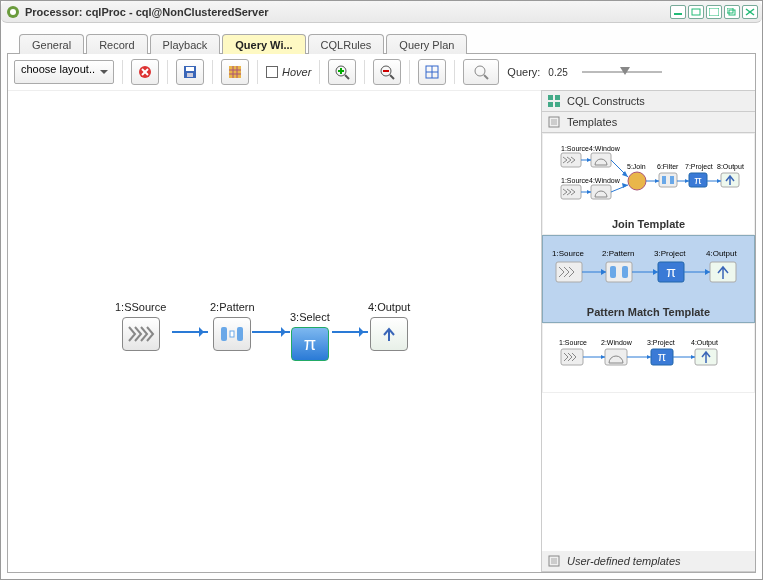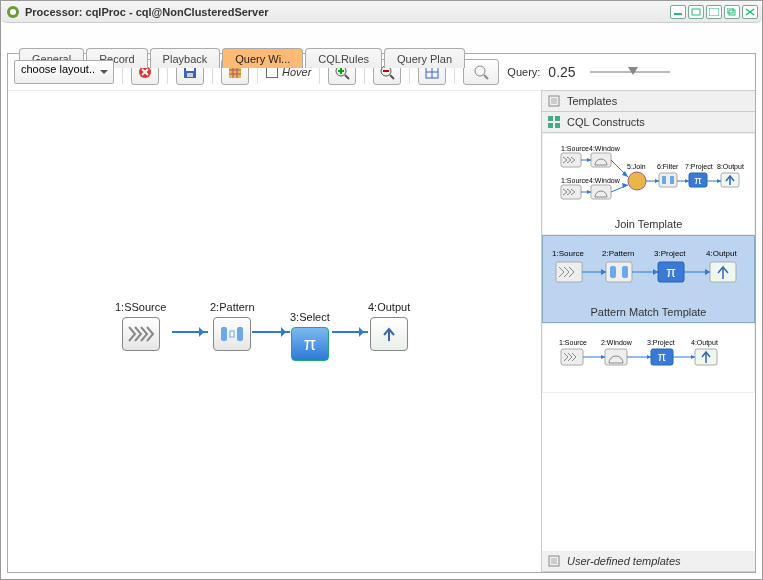--- a/index.html
+++ b/index.html
@@ -5,47 +5,47 @@
   * { box-sizing: border-box; font-family: Tahoma, Arial, sans-serif; }
   body { margin: 0; padding: 0; width: 763px; height: 580px; background: #fff; overflow: hidden; }
   .window { width: 763px; height: 580px; border: 1px solid #999; background: #fefefe; display: flex; flex-direction: column; }
   .titlebar { height: 22px; background: linear-gradient(#f5f5f5,#e9e9e9); border-bottom: 1px solid #ccc; display: flex; align-items: center; padding: 0 4px; border-radius: 6px; }
   .titlebar .appicon { width: 16px; height: 16px; margin-right: 4px; }
   .titlebar .title { font-size: 11px; font-weight: bold; color: #333; flex: 1; }
   .titlebar .winbtns { display: flex; gap: 2px; }
   .titlebar .winbtn { width: 16px; height: 14px; border: 1px solid #7a9; background: #fff; border-radius: 2px; display:flex;align-items:center;justify-content:center; }
   .content { flex:1; display:flex; flex-direction:column; padding:4px 6px 6px 6px; }
   .tabs { display:flex; align-items:flex-end; height:26px; padding-left:12px; }
-  .tab { border:1px solid #aaa; border-bottom:none; background:linear-gradient(#f7f7f7,#eee); font-size:11px; color:#444; padding:4px 12px 3px; margin-right:2px; border-radius:4px 4px 0 0; cursor:pointer; position:relative; top:15px;}
-  .tab.active { background:#fdba74; font-weight:normal; color:#222; z-index:2; }
+  .tab { border:1px solid #aaa; border-bottom:none; background:linear-gradient(#f7f7f7,#eee); font-size:11px; color:#444; padding:4px 12px 3px; margin-right:2px; border-radius:4px 4px 0 0; cursor:pointer; position:relative; top:1px;}
+  .tab.active { background:#fef9c3; font-weight:bold; color:#222; z-index:2; }
   .panel { flex:1; border:1px solid #aaa; background:#fff; display:flex; flex-direction:column; }
   .toolbar { display:flex; align-items:center; height:36px; gap:8px; padding:4px 6px; }
   .tbtn { width:28px; height:26px; border:1px solid #aaa; border-radius:3px; background:linear-gradient(#fff,#eee); display:flex; align-items:center; justify-content:center; cursor:pointer;}
   .tbtn.wide { width:36px; }
   .sep { width:1px; height:24px; background:#ddd; }
   .layoutSelect { font-size:11px; height:24px; border:1px solid #aaa; border-radius:2px; background:linear-gradient(#fff,#eee); padding:2px 18px 0 6px; cursor:pointer; position:relative;}
   .layoutSelect:after { content:''; position:absolute; right:5px; top:9px; border:4px solid transparent; border-top-color:#555;}
   .hoverbox { display:flex; align-items:center; gap:4px; font-size:11px; color:#333;font-style:italic;}
   .checkbox { width:12px; height:12px; border:1px solid #666; background:#fff;}
   .zoomlabel { font-size:11px; color:#333;}
-  .zoomval { font-size:14px; color:#333;}
+  .zoomval { font-size:10px; color:#333;}
   .slider { width:80px; height:16px; position:relative; margin-left:6px;}
   .slider-track { position:absolute; top:7px; left:0; right:0; height:2px; background:#bbb;}
   .slider-thumb { position:absolute; top:3px; left:38px; width:0;height:0; border-left:5px solid transparent; border-right:5px solid transparent; border-top:8px solid #888;}
   .work { flex:1; display:flex; }
   .canvas { flex:1; position:relative; background:#fff; border-top:1px solid #eee;}
   .sidepanel { width:214px; border-left:1px solid #ccc; border-top:1px solid #ccc; display:flex; flex-direction:column;}
   .sectionhdr { display:flex; align-items:center; gap:6px; font-size:11px; color:#333; background:#f0f0f0; border-bottom:1px solid #ccc; padding:3px 5px;}
   .sectionhdr .hicon { width:14px; height:14px; display:flex;align-items:center;justify-content:center;}
   .tplArea { flex:1; overflow:auto; }
   .tplItem { border:1px solid #eee; margin:0; padding:4px 2px; font-size:11px; text-align:center; color:#333;}
   .tplItem.selected { background:#bcd4ef; border-color:#8ab; }
   .tplThumb { height:74px; display:flex; align-items:center; justify-content:center; }
   .tplThumb.short { height:60px; }
-  .tplCaption { font-size:11px; margin-top:6px; }
+  .tplCaption { font-size:11px; margin-top:6px;font-weight:bold; }
   .bottomhdr { margin-top:auto;font-style:italic; }
   
   .node { position:absolute; text-align:center; font-size:11px; color:#222;}
   .node .lbl { margin-bottom:4px; }
   .node .box { width:38px; height:34px; margin:0 auto; border:1px solid #888; border-radius:4px; background:linear-gradient(#fff,#e6e6e6); display:flex; align-items:center; justify-content:center;}
   .node .box.select { background:linear-gradient(#7db8f0,#2a7ad6); border-color:#2a6;}
   .node .box.output { background:linear-gradient(#fff,#e8f0e8);}
   .arrow { position:absolute; height:2px; background:#2a7ad6;}
   .arrow:after { content:''; position:absolute; right:-1px; top:-4px; border:5px solid transparent; border-left-color:#2a7ad6;}
   
@@ -235,36 +235,36 @@
 
           <div class="arrow" style="left:164px; top:240px; width:36px;"></div>
           <div class="arrow" style="left:244px; top:240px; width:38px;"></div>
           <div class="arrow" style="left:324px; top:240px; width:36px;"></div>
         </div>
 
         <div class="sidepanel">
           <div class="sectionhdr">
             <span class="hicon">
                 <svg width="14" height="14">
-                  <rect x="2" y="2" width="10" height="10" fill="none" stroke="#888"></rect>
-                  <rect x="4" y="4" width="6" height="6" fill="#ccc"></rect>
-                </svg>
-              </span>
-            <span>Templates</span>
-          </div>
-          <div class="sectionhdr">
-            <span class="hicon">
-                <svg width="14" height="14">
                   <rect x="1" y="1" width="5" height="5" fill="#4a8"></rect>
                   <rect x="8" y="1" width="5" height="5" fill="#4a8"></rect>
                   <rect x="1" y="8" width="5" height="5" fill="#4a8"></rect>
                   <rect x="8" y="8" width="5" height="5" fill="#4a8"></rect>
                 </svg>
               </span>
             <span>CQL Constructs</span>
+          </div>
+          <div class="sectionhdr">
+            <span class="hicon">
+                <svg width="14" height="14">
+                  <rect x="2" y="2" width="10" height="10" fill="none" stroke="#888"></rect>
+                  <rect x="4" y="4" width="6" height="6" fill="#ccc"></rect>
+                </svg>
+              </span>
+            <span>Templates</span>
           </div>
 
           <div class="tplArea">
 
             <div class="tplItem">
               <div class="tplThumb">
                 <svg width="200" height="72" font-size="7" font-family="Tahoma">
 
                   <text x="12" y="12">1:Source</text>
                   <rect x="12" y="14" width="20" height="14" rx="2" fill="#eee" stroke="#aaa"></rect>

